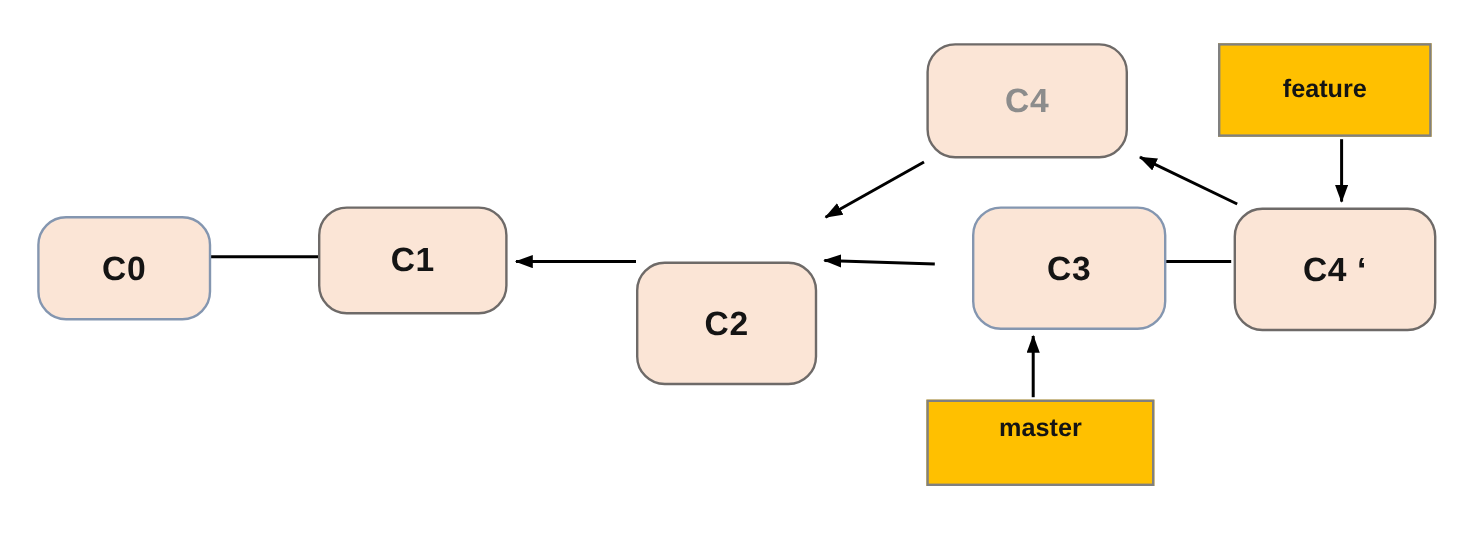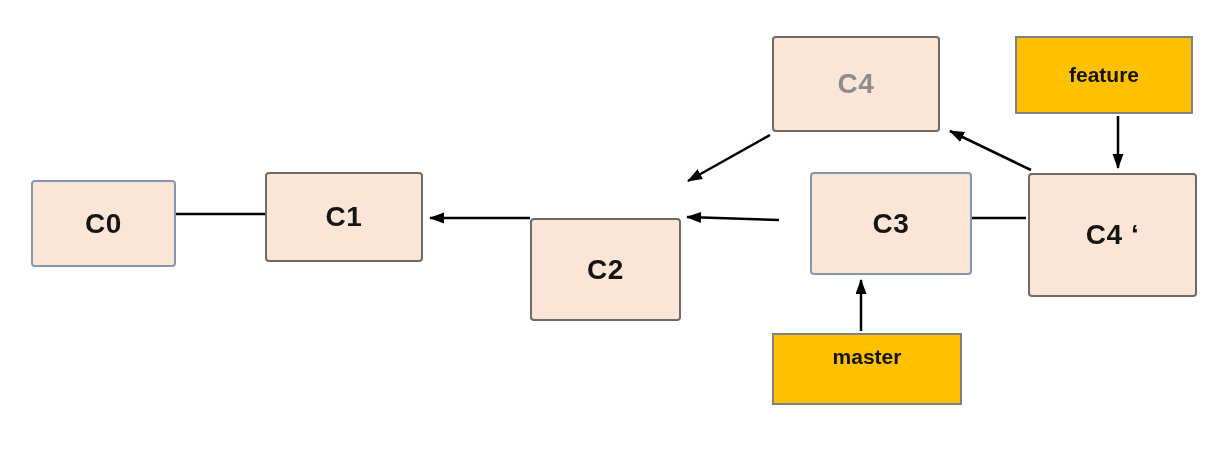--- a/index.html
+++ b/index.html
@@ -29,21 +29,21 @@
   .node {
     position: absolute;
     box-sizing: border-box;
     display: flex;
     align-items: center;
     justify-content: center;
   }
   .commit {
     background: var(--commit-fill, #FBE5D6);
     border: 2.5px solid var(--commit-border-gray, #6e6a68);
-    border-radius: 4px;
+    border-radius: 24px;
     font-weight: 700;
     font-size: 28px;
     color: var(--text, #141414);
     letter-spacing: 0.5px;
   }
   .commit.edge-blue {
     border-color: var(--commit-border-blue, #8496B0);
     border-width: 2px;
     margin-left: 28px;
   }
@@ -60,21 +60,21 @@
   .branch.align-top {
     align-items: flex-start;
     padding-top: 10px;
   }
   
   #node-c0      { left: 3px;    top: 180px; width: 145px; height: 87px;  }
   #node-c1      { left: 265px;  top: 172px; width: 158px; height: 90px;  }
   #node-c2      { left: 530px;  top: 170px; width: 151px; height: 103px; margin-top: 48px; }
   #node-c3      { left: 782px;  top: 172px; width: 162px; height: 103px; }
   #node-c4      { left: 772px;  top: 36px;  width: 168px; height: 96px;  }
-  #node-c4p     { left: 1028px; top: 173px; width: 169px; height: 124px; }
+  #node-c4p     { left: 1028px; top: 173px; width: 169px; height: 103px; }
   #tag-feature  { left: 1015px; top: 36px;  width: 178px; height: 78px;  }
   #tag-master   { left: 772px;  top: 333px; width: 190px; height: 72px;  }
 </style>
 </head>
 <body>
 
 <div class="canvas">
 
   <svg class="edges" viewBox="0 0 1215 458" xmlns="http://www.w3.org/2000/svg" aria-hidden="true">
     <defs>

